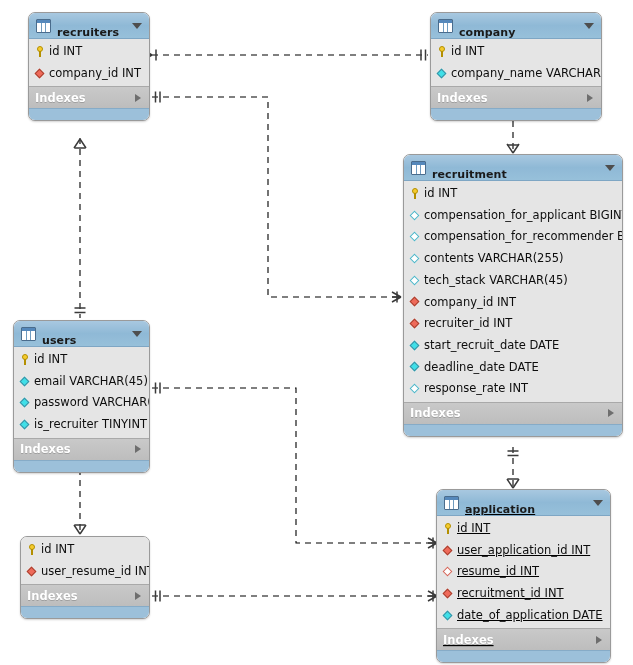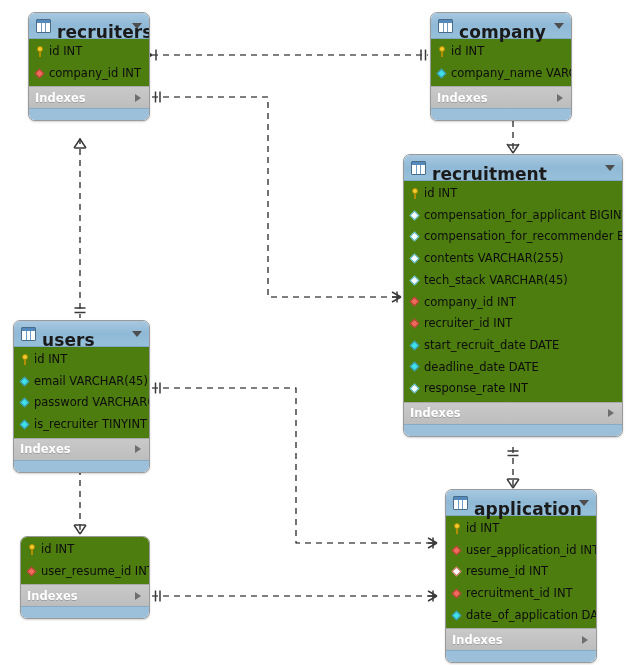--- a/index.html
+++ b/index.html
@@ -76,39 +76,39 @@
   }
   .tbl-icon::after {
     content: "";
     position: absolute;
     left: 4px; top: 3px;
     width: 1px; bottom: 0;
     background: #6f9cc0;
     box-shadow: 4px 0 0 0 #6f9cc0;
   }
   .tbl-title {
-    font-size: 17px;
+    font-size: 11px;
     font-weight: bold;
     color: #1a1a1a;
     letter-spacing: 0.1px;
     white-space: nowrap;
     margin-top: 13px;
   }
   .tbl-caret {
     position: absolute;
     right: 7px; top: 50%;
     margin-top: -3px;
     width: 0; height: 0;
     border-left: 5px solid transparent;
     border-right: 5px solid transparent;
     border-top: 6px solid #4e4e4e;
   }
 
   .tbl-cols {
-    background: #4d7c0f;
+    background: #e5e5e5;
     padding: 2px 0 2px 0;
   }
   .col-row {
     height: 21.7px;
     display: flex;
     align-items: center;
     padding-left: 5px;
     white-space: nowrap;
   }
   .col-name {
@@ -287,21 +287,21 @@
         <span class="col-name">company_id INT</span>
       </div>
     </div>
     <div class="tbl-indexes">
       <span class="idx-label">Indexes</span>
       <span class="idx-caret"></span>
     </div>
     <div class="tbl-foot"></div>
   </div>
 
-  <div class="tbl" style="left:430px; top:12px; width:142px;">
+  <div class="tbl" style="left:430px; top:12px; width:172px;">
     <div class="tbl-header">
       <span class="tbl-icon"></span>
       <span class="tbl-title">company</span>
       <span class="tbl-caret"></span>
     </div>
     <div class="tbl-cols">
       <div class="col-row">
         <span class="glyph g-key"></span>
         <span class="col-name">id INT</span>
       </div>
@@ -396,21 +396,21 @@
         <span class="col-name">is_recruiter TINYINT</span>
       </div>
     </div>
     <div class="tbl-indexes">
       <span class="idx-label">Indexes</span>
       <span class="idx-caret"></span>
     </div>
     <div class="tbl-foot"></div>
   </div>
 
-  <div class="tbl" style="left:445px; top:489px; width:152px;">
+  <div class="tbl" style="left:436px; top:489px; width:175px;text-decoration:underline;">
     <div class="tbl-header">
       <span class="tbl-icon"></span>
       <span class="tbl-title">application</span>
       <span class="tbl-caret"></span>
     </div>
     <div class="tbl-cols">
       <div class="col-row">
         <span class="glyph g-key"></span>
         <span class="col-name">id INT</span>
       </div>

